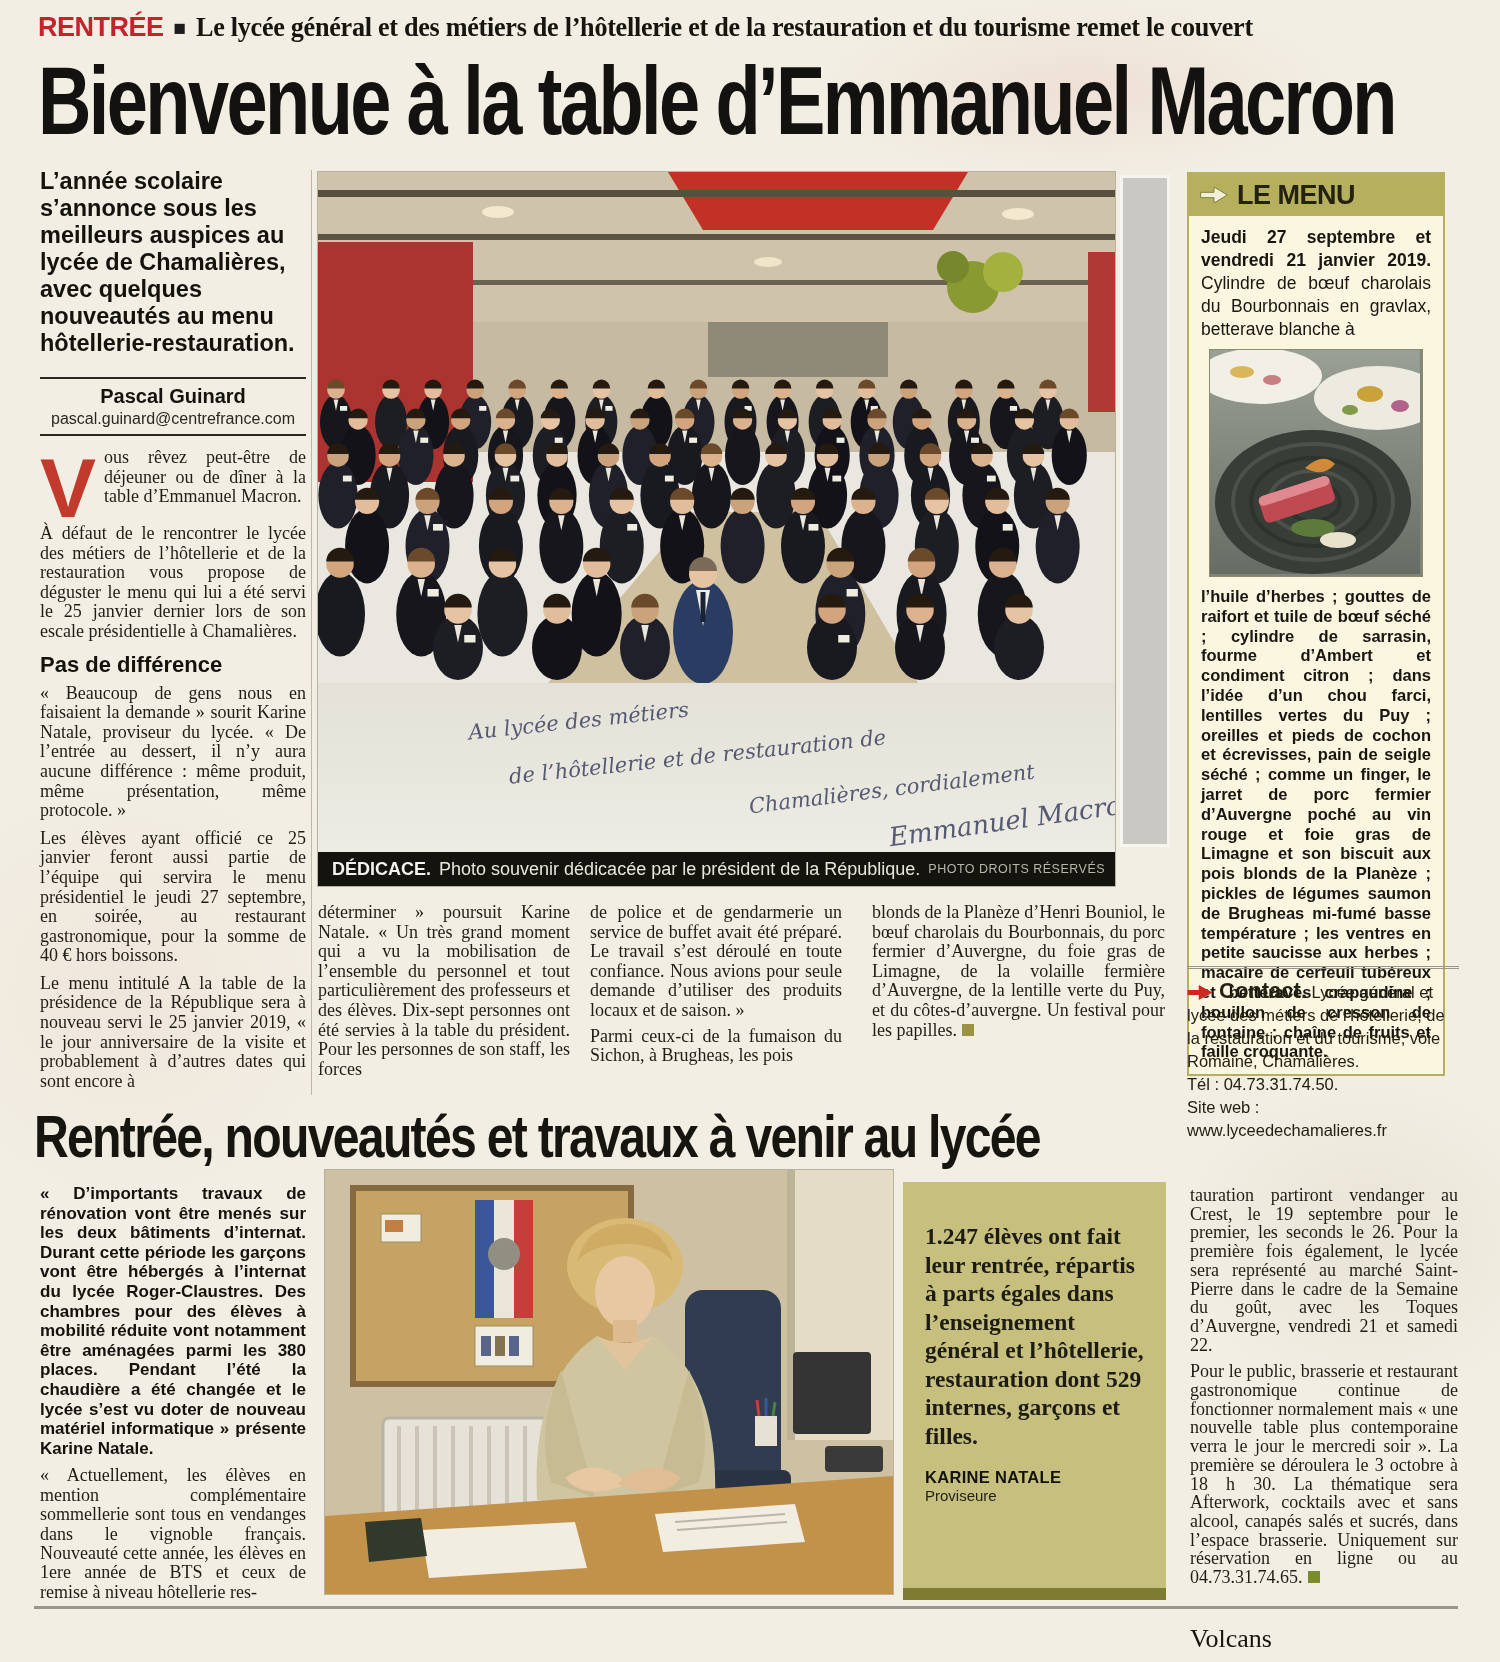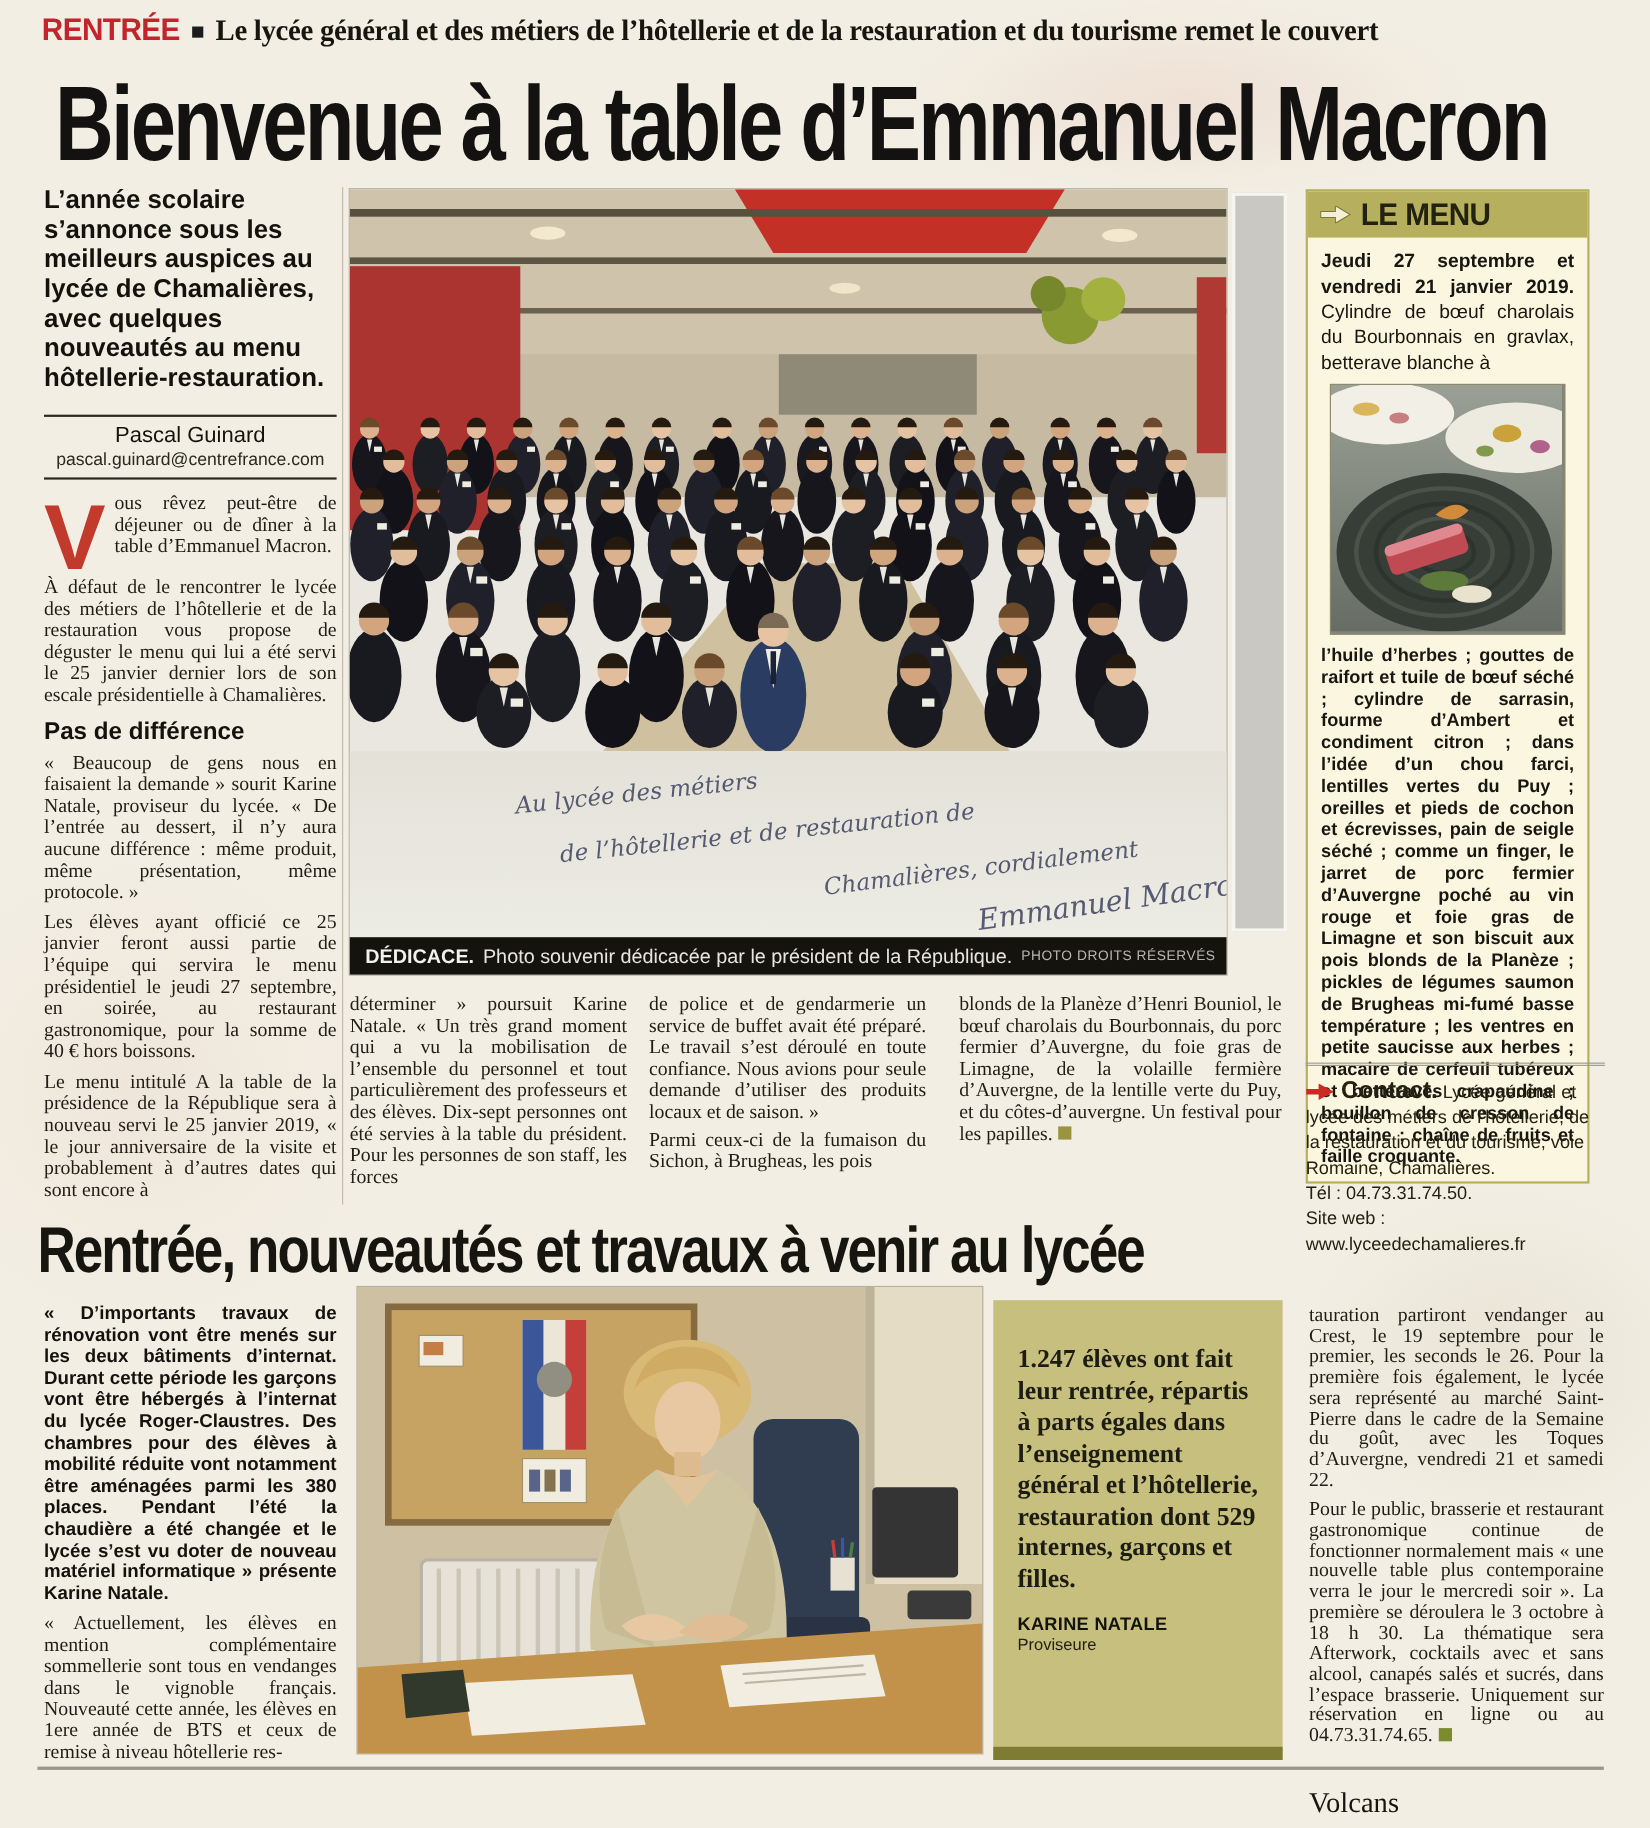--- a/index.html
+++ b/index.html
@@ -15,21 +15,21 @@
   .headline1{position:absolute;left:34px;top:42px;width:1450px;height:116px;overflow:visible;}
   .headline1 span{display:inline-block;font-family:"Liberation Sans",sans-serif;font-weight:900;font-size:86px;
     letter-spacing:-3px;color:#141210;transform:scaleX(.86) scaleY(1.12);transform-origin:left top;white-space:nowrap;}
   .headline2{position:absolute;left:34px;top:1102px;width:1100px;height:64px;}
   .headline2 span{display:inline-block;font-family:"Liberation Sans",sans-serif;font-weight:900;font-size:56px;
     letter-spacing:-2px;color:#17150f;transform:scaleX(.86) scaleY(1.05);transform-origin:left top;white-space:nowrap;}
   
   .leftcol{position:absolute;left:40px;top:168px;width:266px;}
   .standfirst{font-family:"Liberation Sans",sans-serif;font-weight:bold;font-size:23.5px;line-height:27px;color:#14120d;margin:0 0 20px 0;}
   .rule{border:0;border-top:2px solid #2a2822;margin:6px 0;}
-  .byline-name{font-family:"Liberation Sans",sans-serif;font-weight:normal;font-size:20px;text-align:center;color:#14120d;}
+  .byline-name{font-family:"Liberation Sans",sans-serif;font-weight:bold;font-size:20px;text-align:center;color:#14120d;}
   .byline-email{font-family:"Liberation Sans",sans-serif;font-size:16px;text-align:center;color:#2a2822;margin:2px 0 4px 0;}
   .body-p{font-size:18px;line-height:19.6px;text-align:justify;margin:0 0 8px 0;color:#201d17;}
   .dropcap{float:left;font-family:"Liberation Sans",sans-serif;font-weight:bold;font-size:84px;line-height:72px;color:#c23a2c;
            margin:4px 8px 0 0;}
   .subhead{font-family:"Liberation Sans",sans-serif;font-weight:bold;font-size:22px;color:#14120d;margin:10px 0 6px 0;}
   .vline{position:absolute;left:311px;top:170px;width:1px;height:925px;background:#bdb7a8;}
   
   .photo1{position:absolute;left:318px;top:172px;width:797px;height:714px;margin:0;background:#e9e7df;box-shadow:0 0 0 1px #b7b1a2;}
   .photo1 svg{display:block;}
   .ded-strip{position:relative;width:797px;height:169px;background:linear-gradient(#e3e1d8,#edece4);overflow:hidden;}
@@ -83,21 +83,21 @@
   <div class="blotch" style="left:820px;top:0;width:520px;height:180px;background:radial-gradient(ellipse at center,rgba(226,168,158,.20),transparent 70%);"></div>
   <div class="blotch" style="left:-80px;top:780px;width:420px;height:420px;background:radial-gradient(ellipse at center,rgba(223,180,170,.14),transparent 70%);"></div>
   <div class="blotch" style="left:1180px;top:1080px;width:380px;height:320px;background:radial-gradient(ellipse at center,rgba(200,195,170,.25),transparent 70%);"></div>
 
   <header class="kicker">
     <span class="kicker-label">RENTRÉE</span>
     <span class="kicker-bullet">■</span>
     <span class="kicker-text">Le lycée général et des métiers de l’hôtellerie et de la restauration et du tourisme remet le couvert</span>
   </header>
 
-  <h1 class="headline1" style="margin:16px;">
+  <h1 class="headline1" style="margin:4px;">
     <span>Bienvenue à la table d’Emmanuel Macron</span>
   </h1>
 
   <div class="vline"></div>
 
   <aside class="leftcol">
     <p class="standfirst">L’année scolaire s’annonce sous les meilleurs auspices au lycée de Chamalières, avec quelques nouveautés au menu hôtellerie-restauration.</p>
     <hr class="rule">
     <div class="byline-name">Pascal Guinard</div>
     <div class="byline-email">pascal.guinard@centrefrance.com</div>

